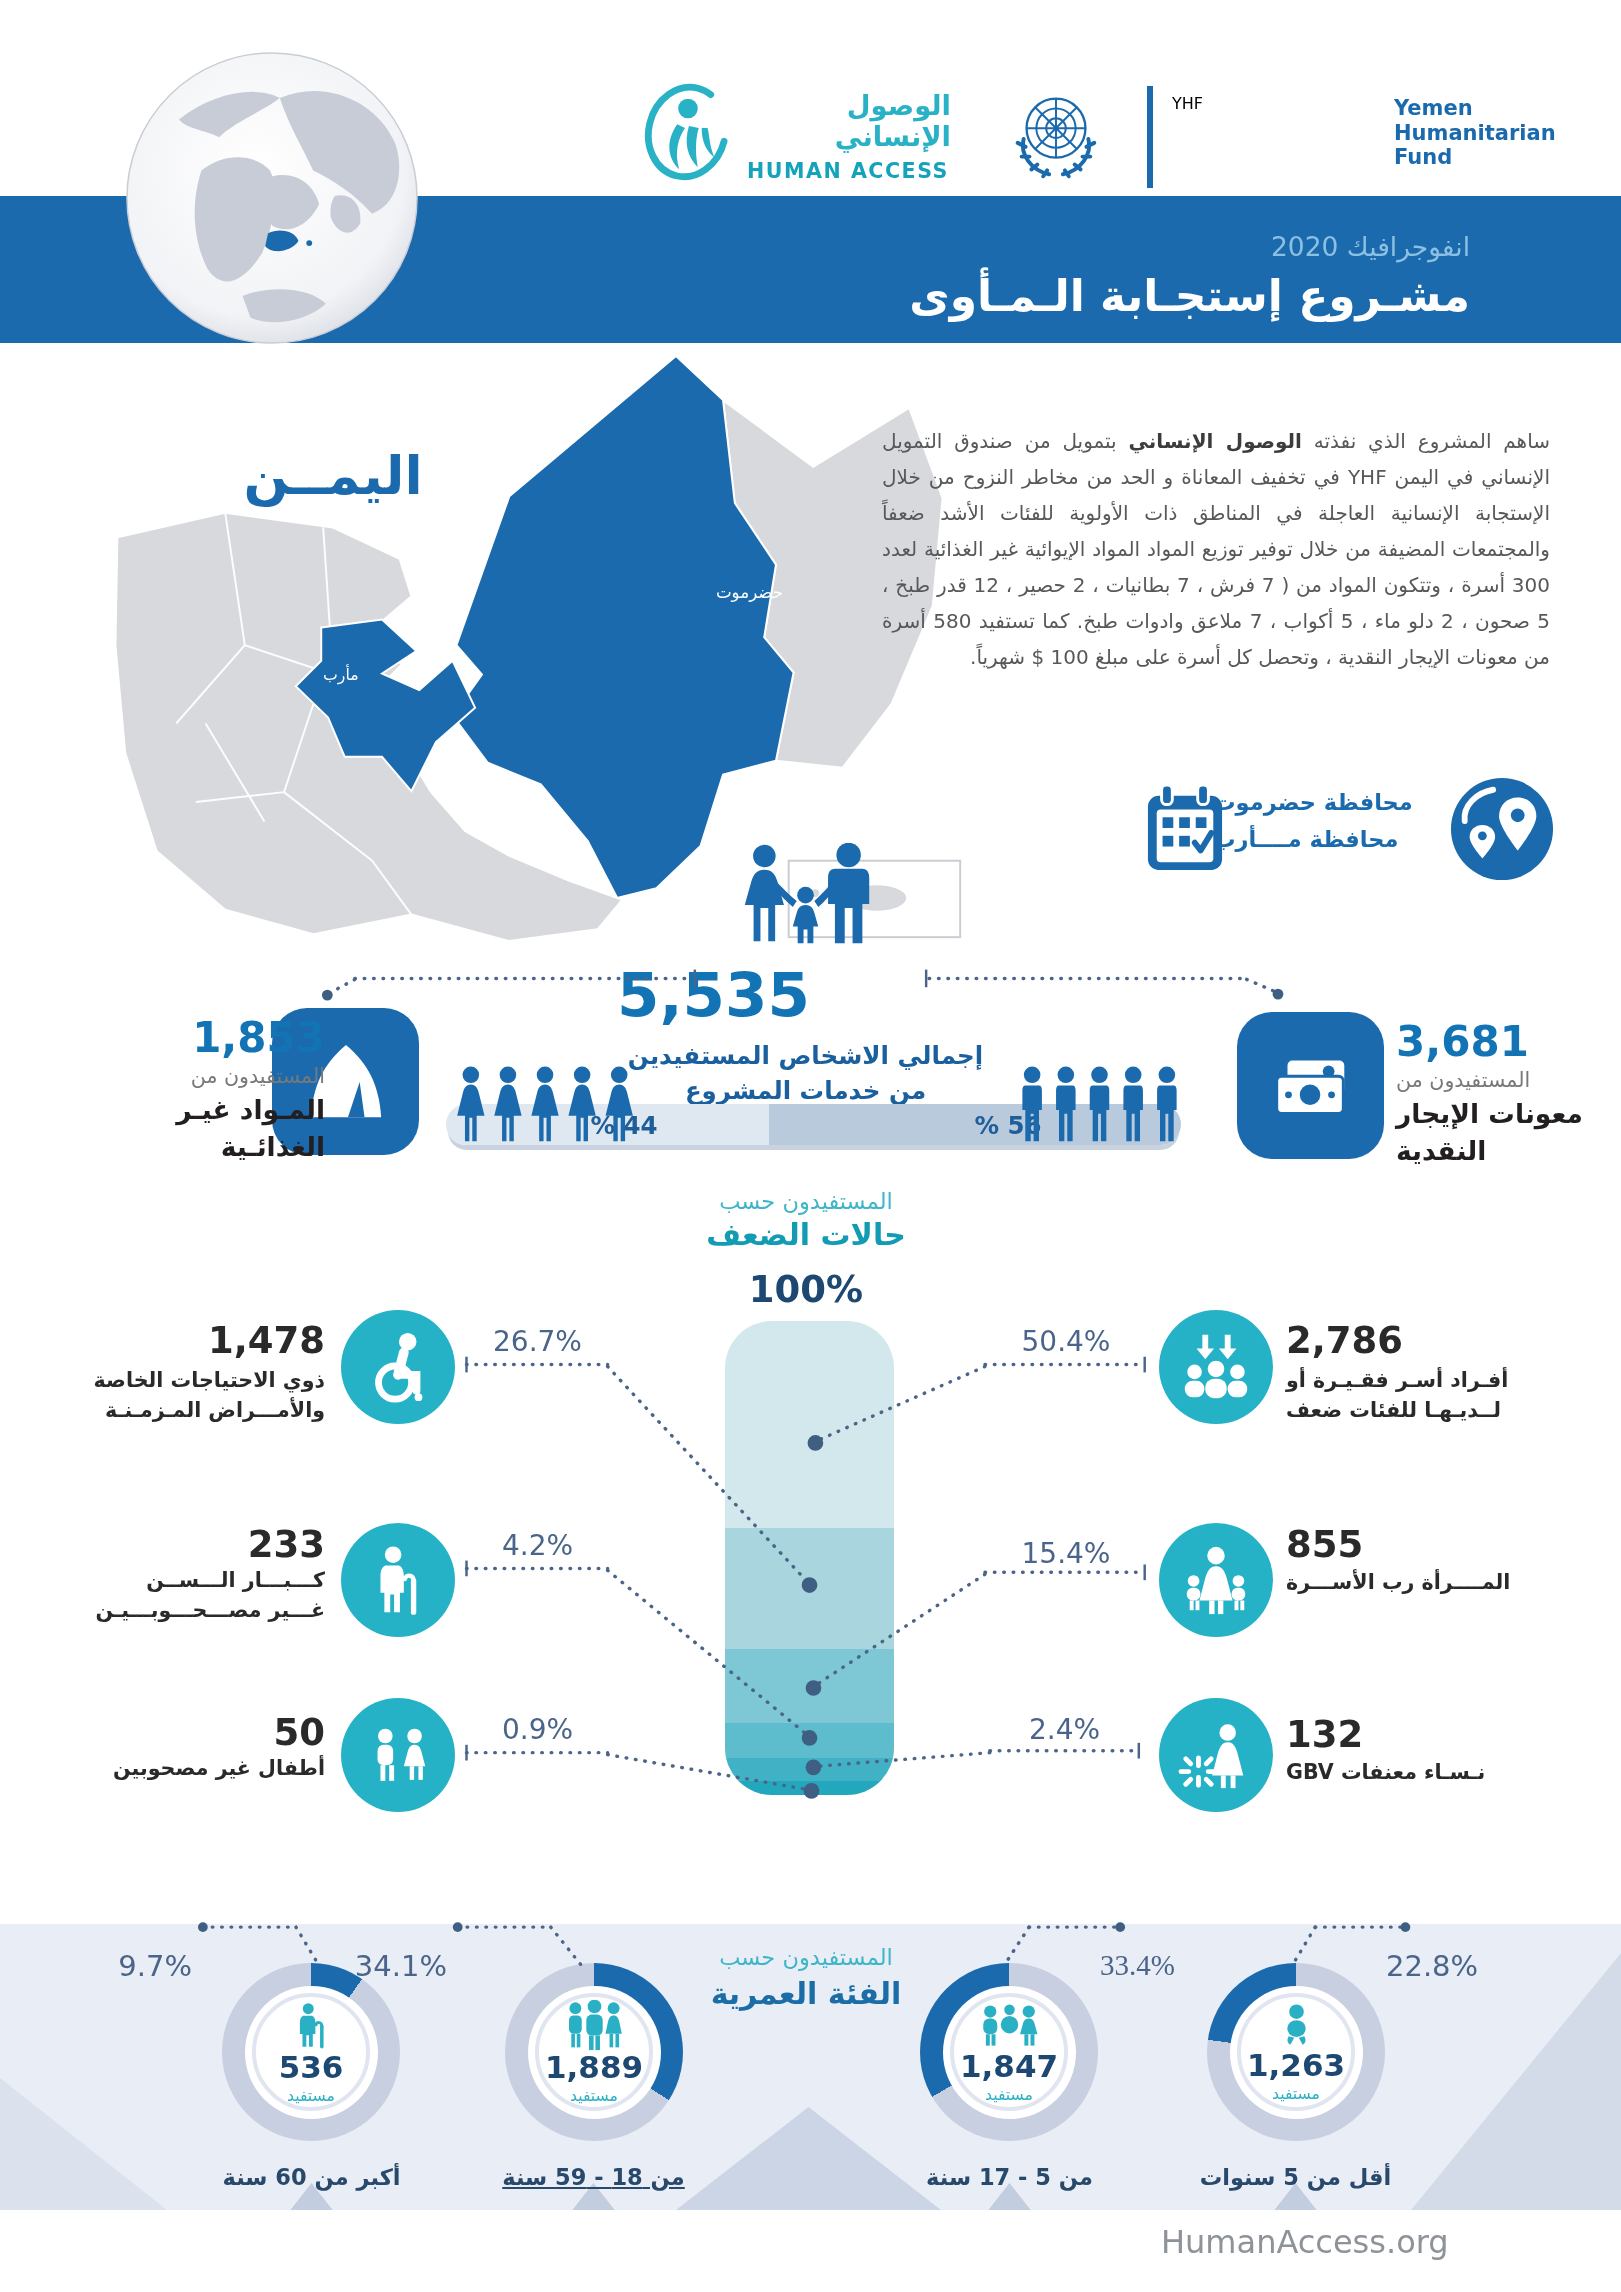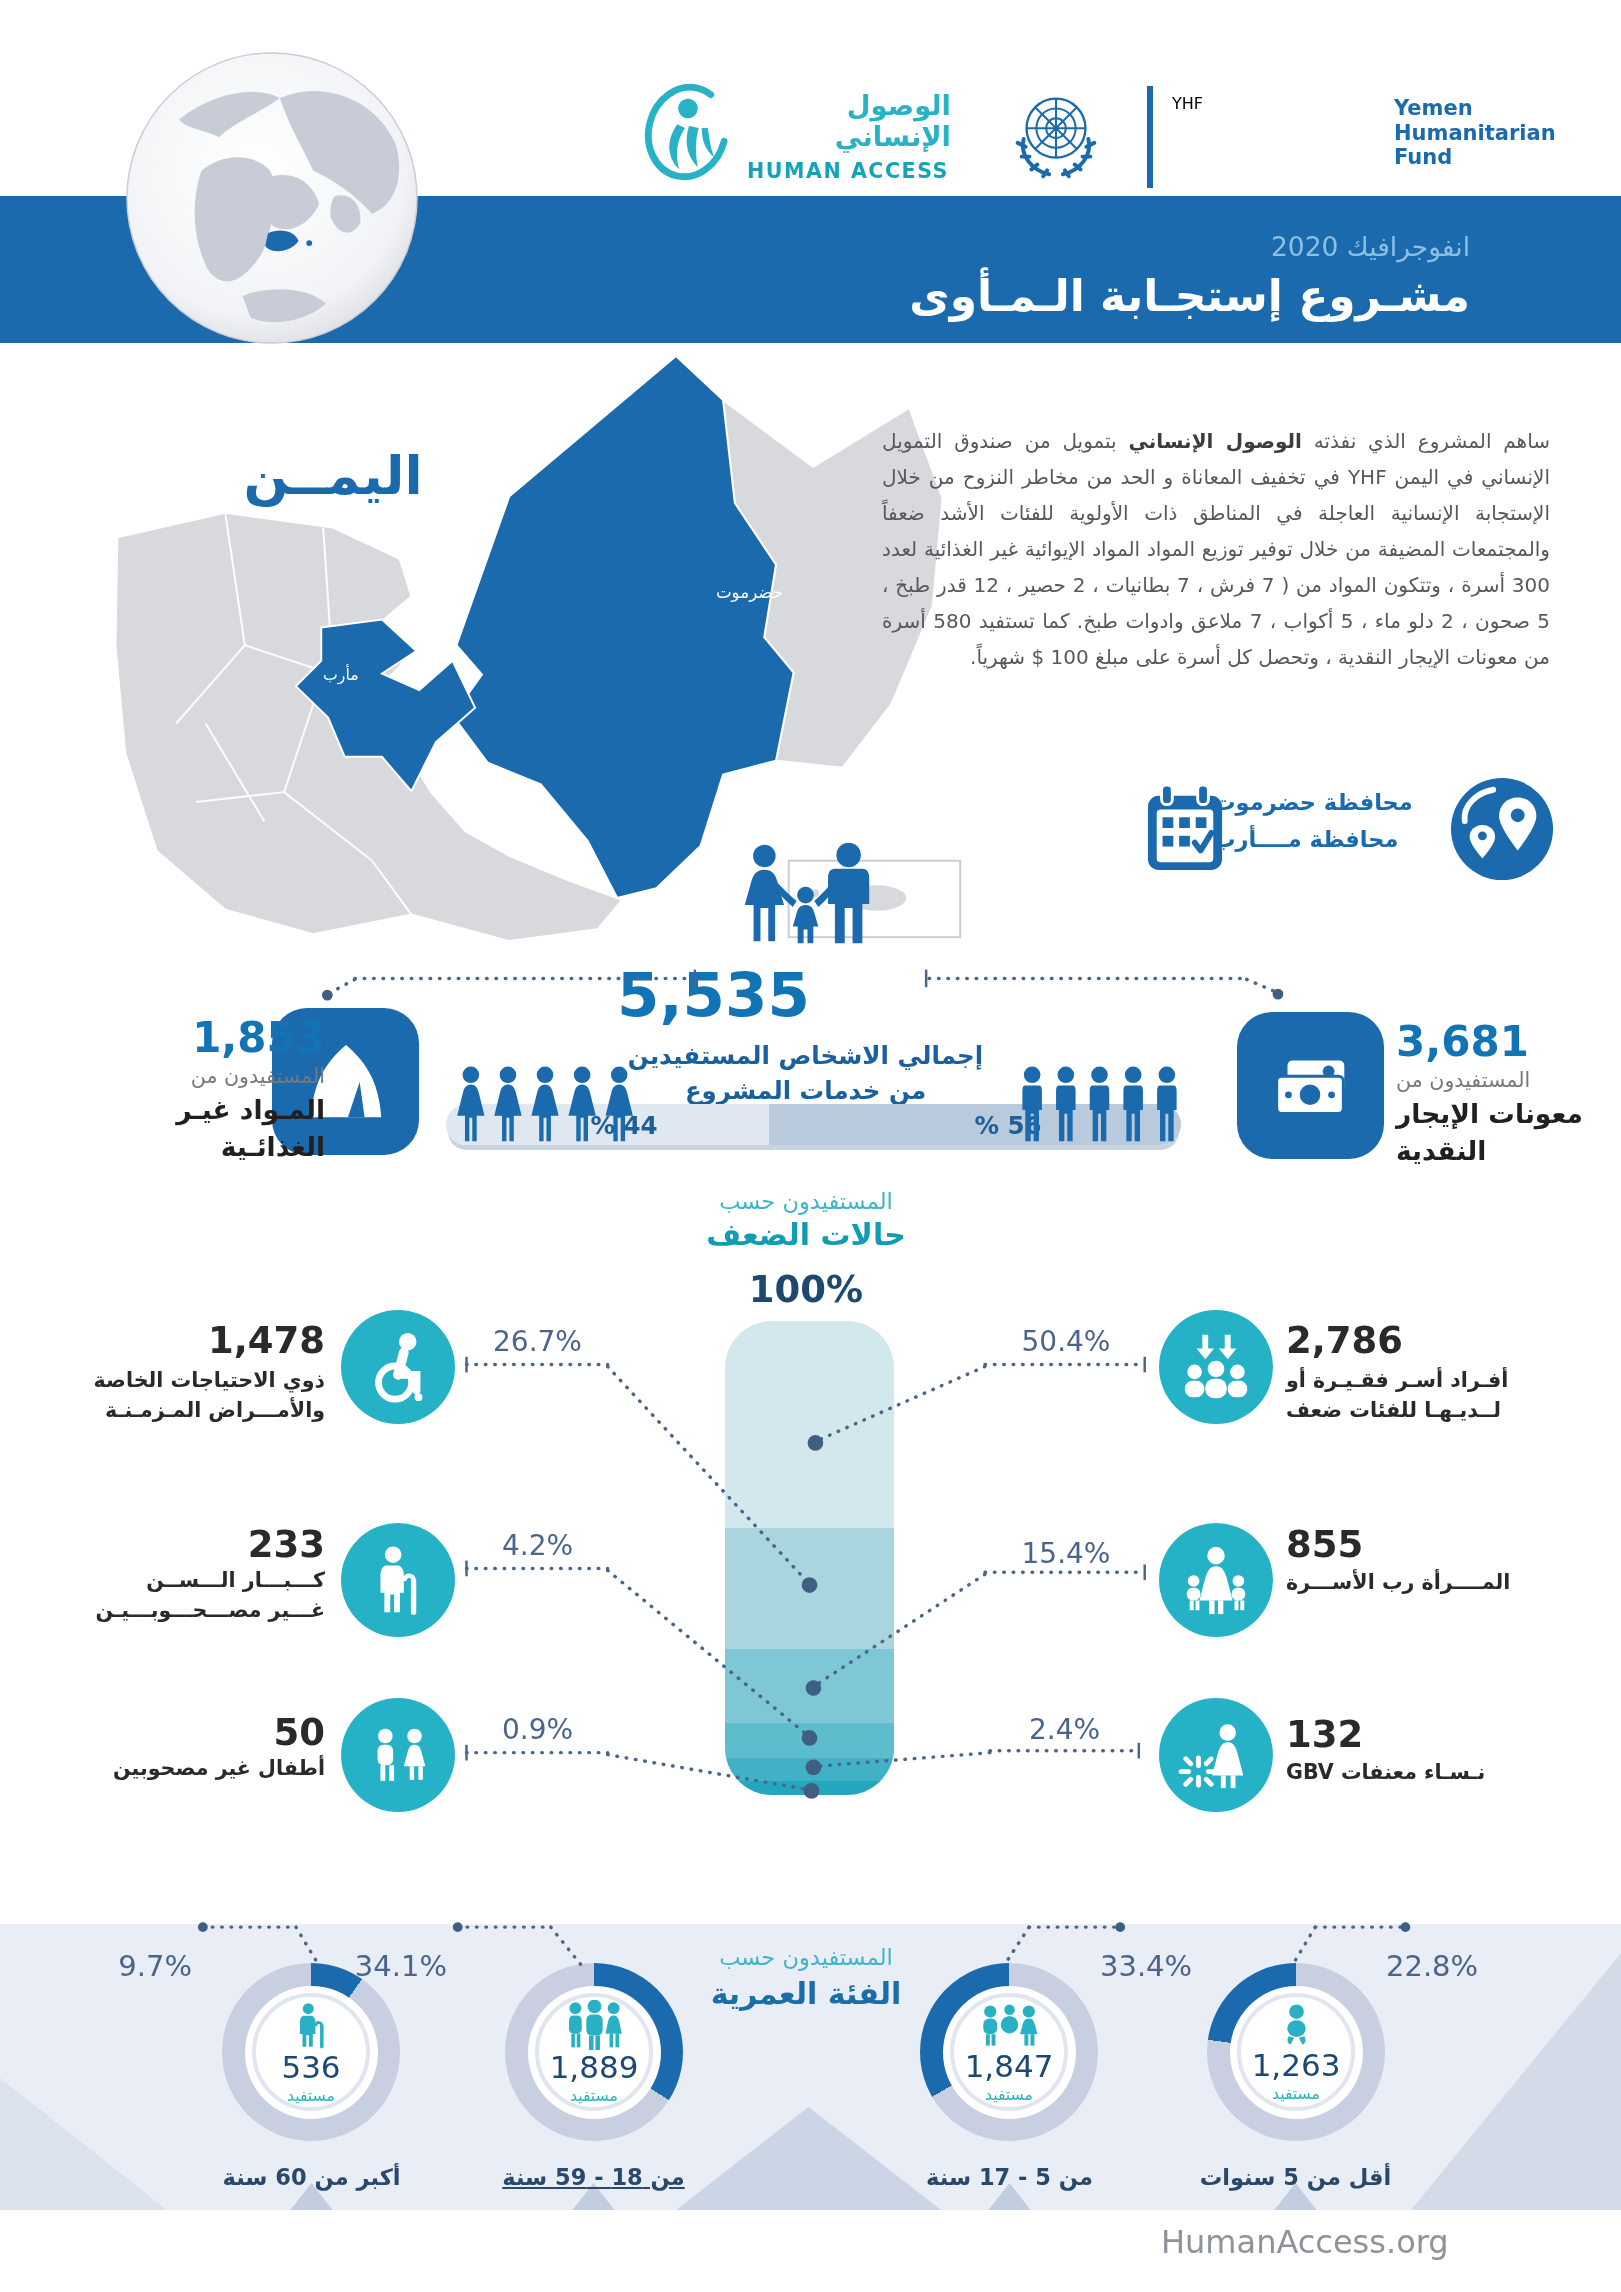--- a/index.html
+++ b/index.html
@@ -62,21 +62,21 @@
   
   .band { left:0; top:1924px; width:1621px; height:286px; background:#e9edf5; }
   .tri { position:absolute; }
   .a-title1 { left:659px; top:1944px; width:294px; text-align:center; font-size:22.5px; color:#3fb5c8; }
   .a-title2 { left:659px; top:1976px; width:294px; text-align:center; font-size:30px; font-weight:bold; color:#1a6da6; }
   .donut { position:absolute; width:178px; height:178px; }
   .donut-ring { position:absolute; inset:0; border-radius:50%; }
   .donut-inner { position:absolute; left:22.5px; top:22.5px; width:133px; height:133px; border-radius:50%; background:#fff;
                  display:flex; flex-direction:column; align-items:center; justify-content:center; }
   .inner-ring { position:absolute; left:7.8px; top:7.8px; width:118px; height:118px; border-radius:50%; border:4.9px solid #e0e5f0; pointer-events:none; }
-  .donut-num { font-size:31px; font-weight:normal; color:#1d4872; line-height:33px; }
+  .donut-num { font-size:31px; font-weight:bold; color:#1d4872; line-height:33px; }
   .donut-unit { font-size:15.7px; color:#2ab0c5; margin-top:2px; }
   .apct { font-size:29px; color:#4a6589; }
   .albl { width:235px; text-align:center; font-size:22.5px; font-weight:bold; color:#28496b; }
 
   .footer-link { font-size:32px; color:#8e9299; text-decoration:none; }
   svg { display:block; }
   .overlay { position:absolute; left:0; top:0; z-index:40; pointer-events:none; }
 </style>
 </head>
 <body>
@@ -415,21 +415,21 @@
   <div class="abs tri" style="left:290px; top:2183px; width:43px; height:27.4px; background:#c3cde0; clip-path:polygon(50% 0, 0 100%, 100% 100%);"></div>
   <div class="abs tri" style="left:572px; top:2183px; width:43px; height:27.4px; background:#c3cde0; clip-path:polygon(50% 0, 0 100%, 100% 100%);"></div>
   <div class="abs tri" style="left:988px; top:2183px; width:43px; height:27.4px; background:#c3cde0; clip-path:polygon(50% 0, 0 100%, 100% 100%);"></div>
   <div class="abs tri" style="left:1274px; top:2183px; width:43px; height:27.4px; background:#c3cde0; clip-path:polygon(50% 0, 0 100%, 100% 100%);"></div>
 
   <div class="abs a-title1 rtl">المستفيدون حسب</div>
   <div class="abs a-title2 rtl">الفئة العمرية</div>
 
   <div class="abs apct" style="left:94px;  top:1949px; width:98px; text-align:right;">9.7%</div>
   <div class="abs apct" style="left:339px; top:1949px; width:108px; text-align:right;">34.1%</div>
-  <div class="abs apct" style="left:1100px; top:1949px; width:108px; text-align:left;">33.4%</div>
+  <div class="abs apct" style="left:1100px; top:1949px; width:108px; text-align:left;font-family:Liberation Serif, serif;">33.4%</div>
   <div class="abs apct" style="left:1386px; top:1949px; width:108px; text-align:left;">22.8%</div>
 
   <div class="donut" style="left:222px; top:1963px;">
     <div class="donut-ring" style="background: conic-gradient(rgb(26, 106, 173) 0deg, rgb(26, 106, 173) 34.92deg, rgb(199, 207, 224) 34.92deg, rgb(199, 207, 224) 360deg);"></div>
     <div class="donut-inner">
       <div class="inner-ring"></div>
       <svg width="49" height="51" viewBox="0 0 76 78">
         <g fill="#2ab0c5">
             <circle cx="33" cy="13" r="8.5"></circle>
         <path d="M25,24 C21,26 20,30 20,35 L20,52 L24,52 L24,72 L30,72 L30,54 L34,54 L34,72 L40,72 L40,52 L44,52 L44,35 C44,30 43,26 39,24 Z"></path>

